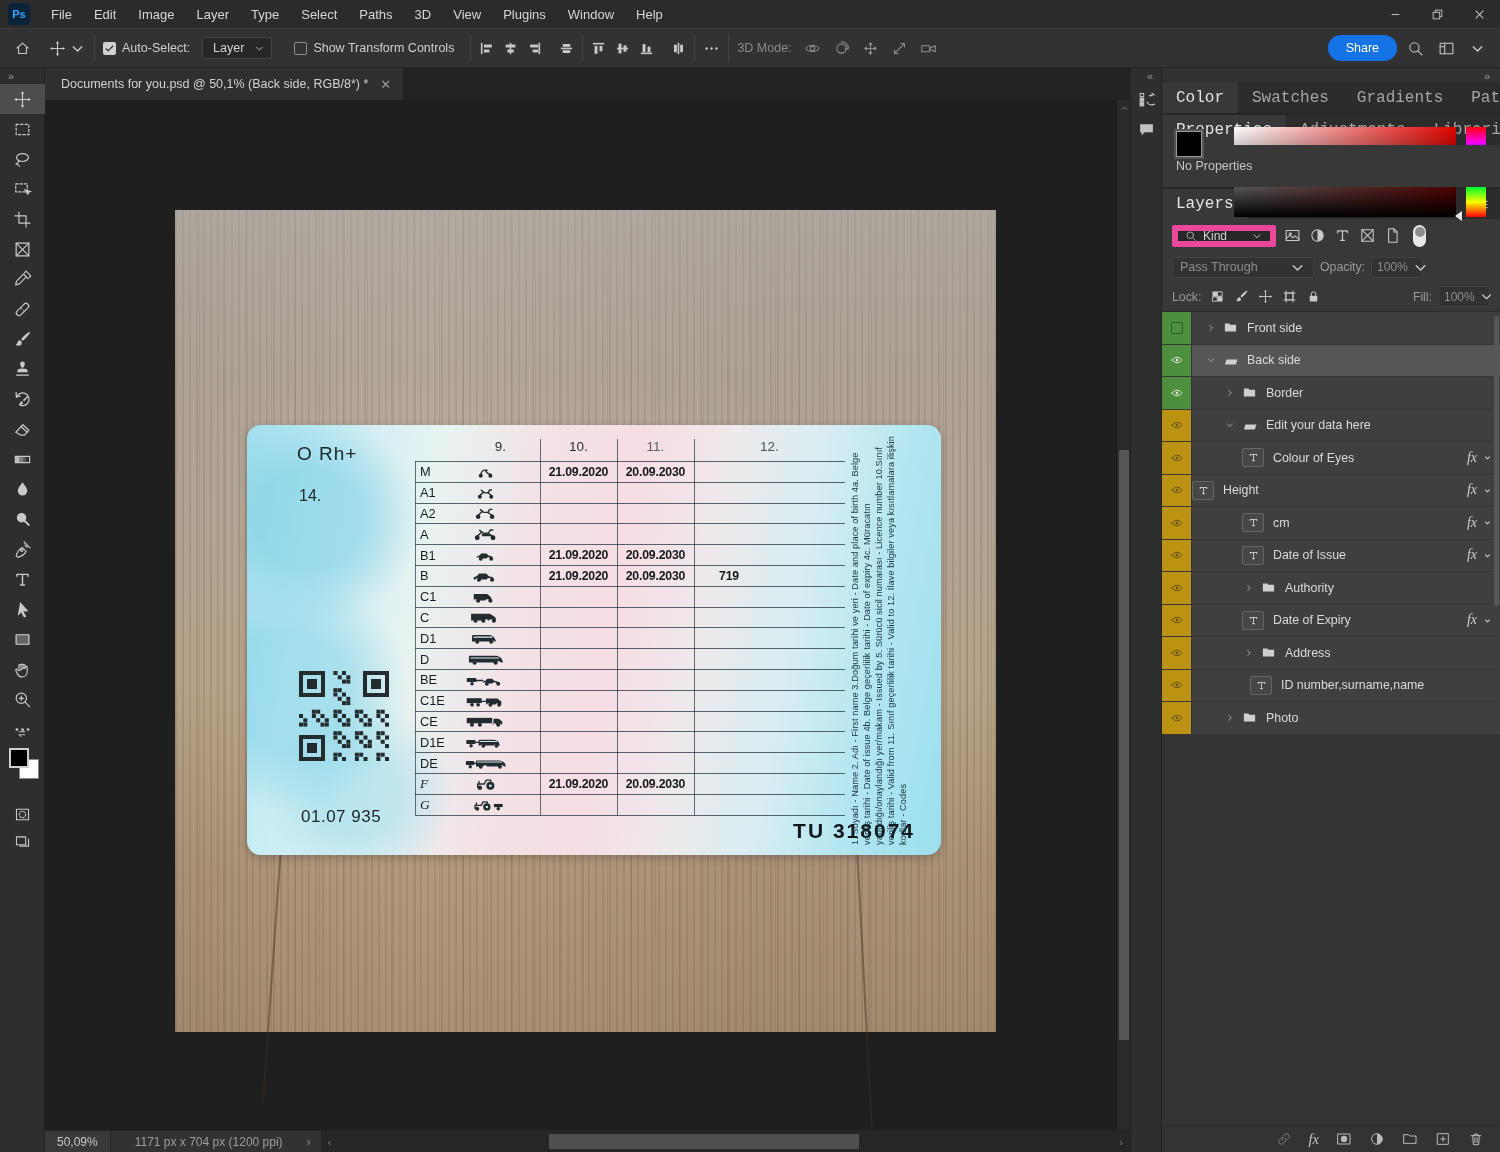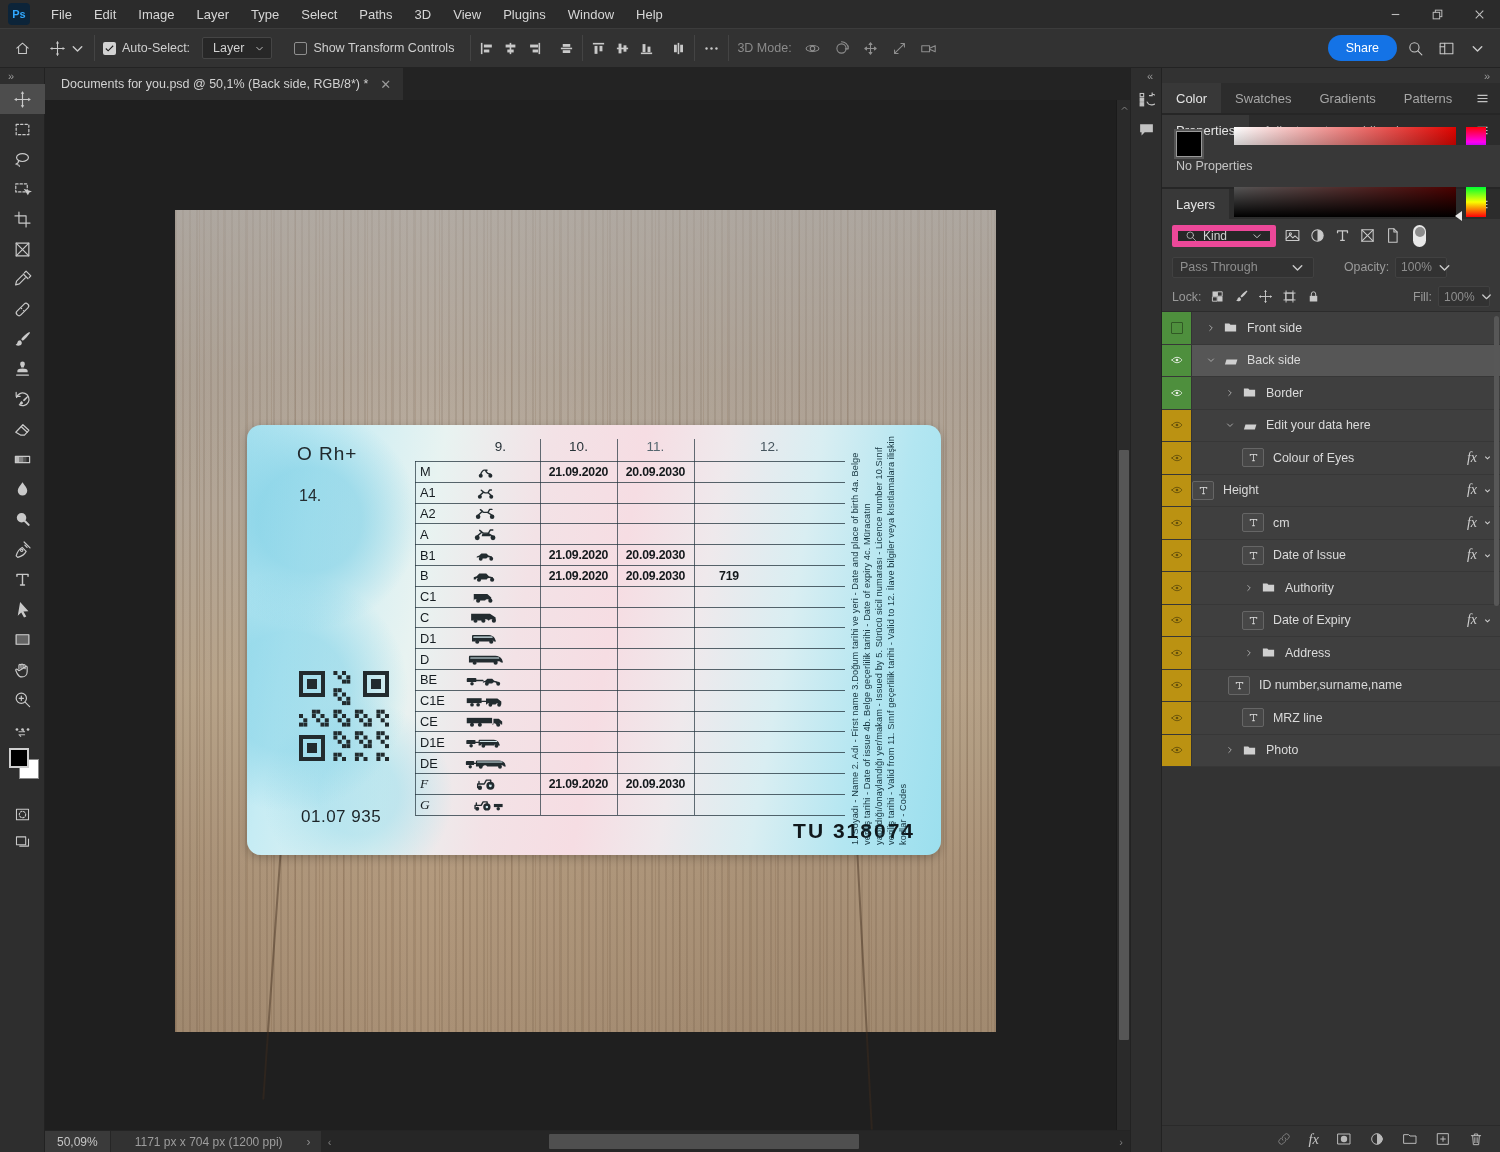--- a/index.html
+++ b/index.html
@@ -129,21 +129,21 @@
     display:flex; flex-direction:column; align-items:center; flex:none; }
   .dockstrip .dock-collapse { align-self:flex-end; padding:0 8px 0 0; }
   .dockicon { width:32px; height:30px; display:flex; align-items:center; justify-content:center; color:#c2c2c2; }
   .dockicon svg { width:17px; height:17px; stroke:currentColor; fill:none; stroke-width:1.5; }
 
   
   .rightcol { width:338px; background:#323232; display:flex; flex-direction:column; flex:none; }
   .rc-topstrip { height:15px; display:flex; justify-content:flex-end; align-items:center; padding-right:10px; color:#9a9a9a; font-size:11px; }
   .pgroup { display:flex; flex-direction:column; border-bottom:2px solid #262626; }
   .tabstrip { height:30px; background:#2c2c2c; display:flex; align-items:stretch; flex:none; }
-  .ptab { padding:0 14px; display:flex; align-items:center; font-size:13px; color:#a6a6a6; }
+  .ptab { padding:0 14px; display:flex; align-items:center; font-size:16px; color:#a6a6a6;font-family:Liberation Mono, monospace; }
   .ptab.active { background:#383838; color:#e4e4e4; }
   .tab-menu { margin-left:auto; display:flex; align-items:center; padding-right:10px; color:#c2c2c2; }
   .tab-menu svg { width:15px; height:15px; stroke:currentColor; stroke-width:1.8; }
   .pbody { background:#383838; flex:1; position:relative; }
 
   
   .color-body { height:134px; }
   .cp-swatches { position:absolute; left:14px; top:18px; width:44px; height:44px; }
   .cp-fg { position:absolute; left:0; top:0; width:26px; height:26px; background:#000; border:1px solid #999; outline:2px solid #555; z-index:2; }
   .cp-bg { position:absolute; left:15px; top:15px; width:26px; height:26px; background:#fff; border:1px solid #888; }
@@ -1097,21 +1097,21 @@
 
         <div class="lp-row lp-blend">
           <span class="blendbox">
             <span>Pass Through</span>
             <span class="ic chevic">
                 <svg viewBox="0 0 24 24">
                   <path d="M6 9.5l6 6 6-6" stroke-width="2"></path>
                 </svg>
               </span>
           </span>
-          <span class="lbl" style="margin-left:24px">Opacity:</span>
+          <span class="lbl" style="margin-left:0">Opacity:</span>
           <span class="valbox">
             <span>100%</span>
             <span class="ic chevic">
                 <svg viewBox="0 0 24 24">
                   <path d="M6 9.5l6 6 6-6" stroke-width="2"></path>
                 </svg>
               </span>
           </span>
         </div>
 
@@ -1419,45 +1419,27 @@
             </div>
             <div class="lyr">
               <span class="vis yellow">
                 <span class="eye ic">
                   <svg viewBox="0 0 24 24">
                     <path d="M2 12s4-5.5 10-5.5S22 12 22 12s-4 5.5-10 5.5S2 12 2 12z" stroke-width="1.8"></path>
                     <circle cx="12" cy="12" r="2.7" fill="currentColor" stroke="none"></circle>
                   </svg>
                 </span>
               </span>
-              <span class="lyr-in" style="padding-left:36px">
+              <span class="lyr-in" style="padding-left:58px">
                 <span class="tbox ic">
                   <svg viewBox="0 0 24 24">
                     <path d="M5 5.5h14M12 5.5V19M9.5 19h5M5 5.5V8M19 5.5V8" stroke-width="1.8"></path>
                   </svg>
                 </span>
                 <span class="lyr-name">ID number,surname,name</span>
-              </span>
-            </div>
-            <div class="lyr">
-              <span class="vis yellow">
-                <span class="eye ic">
-                  <svg viewBox="0 0 24 24">
-                    <path d="M2 12s4-5.5 10-5.5S22 12 22 12s-4 5.5-10 5.5S2 12 2 12z" stroke-width="1.8"></path>
-                    <circle cx="12" cy="12" r="2.7" fill="currentColor" stroke="none"></circle>
-                  </svg>
-                </span>
-              </span>
-              <span class="lyr-in" style="padding-left:50px">
-                <span class="tbox ic">
-                  <svg viewBox="0 0 24 24">
-                    <path d="M5 5.5h14M12 5.5V19M9.5 19h5M5 5.5V8M19 5.5V8" stroke-width="1.8"></path>
-                  </svg>
-                </span>
-                <span class="lyr-name">MRZ line</span>
               </span>
             </div>
             <div class="lyr">
               <span class="vis yellow">
                 <span class="eye ic">
                   <svg viewBox="0 0 24 24">
                     <path d="M2 12s4-5.5 10-5.5S22 12 22 12s-4 5.5-10 5.5S2 12 2 12z" stroke-width="1.8"></path>
                     <circle cx="12" cy="12" r="2.7" fill="currentColor" stroke="none"></circle>
                   </svg>
                 </span>

